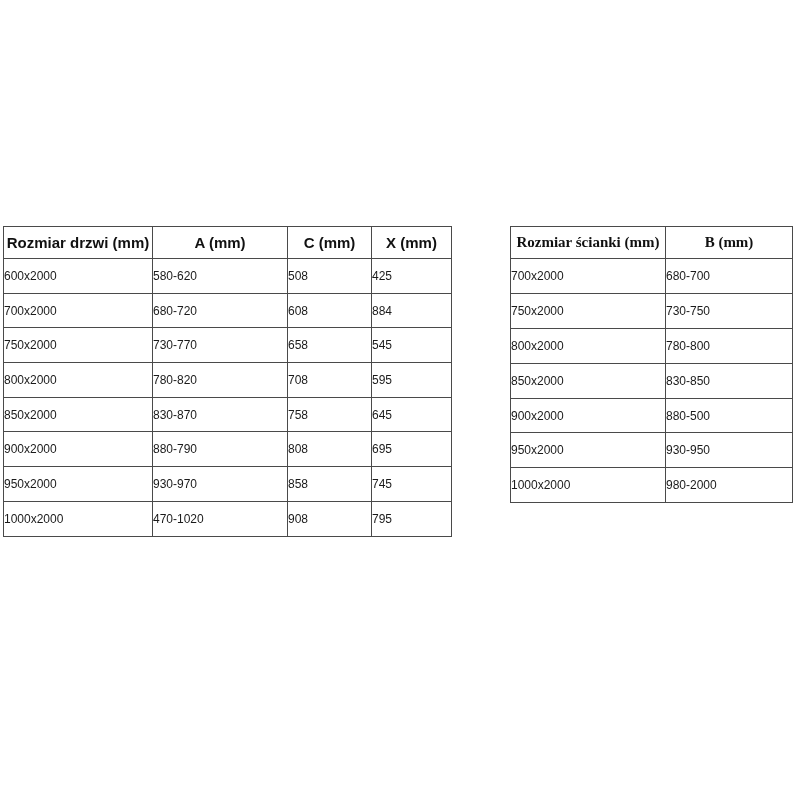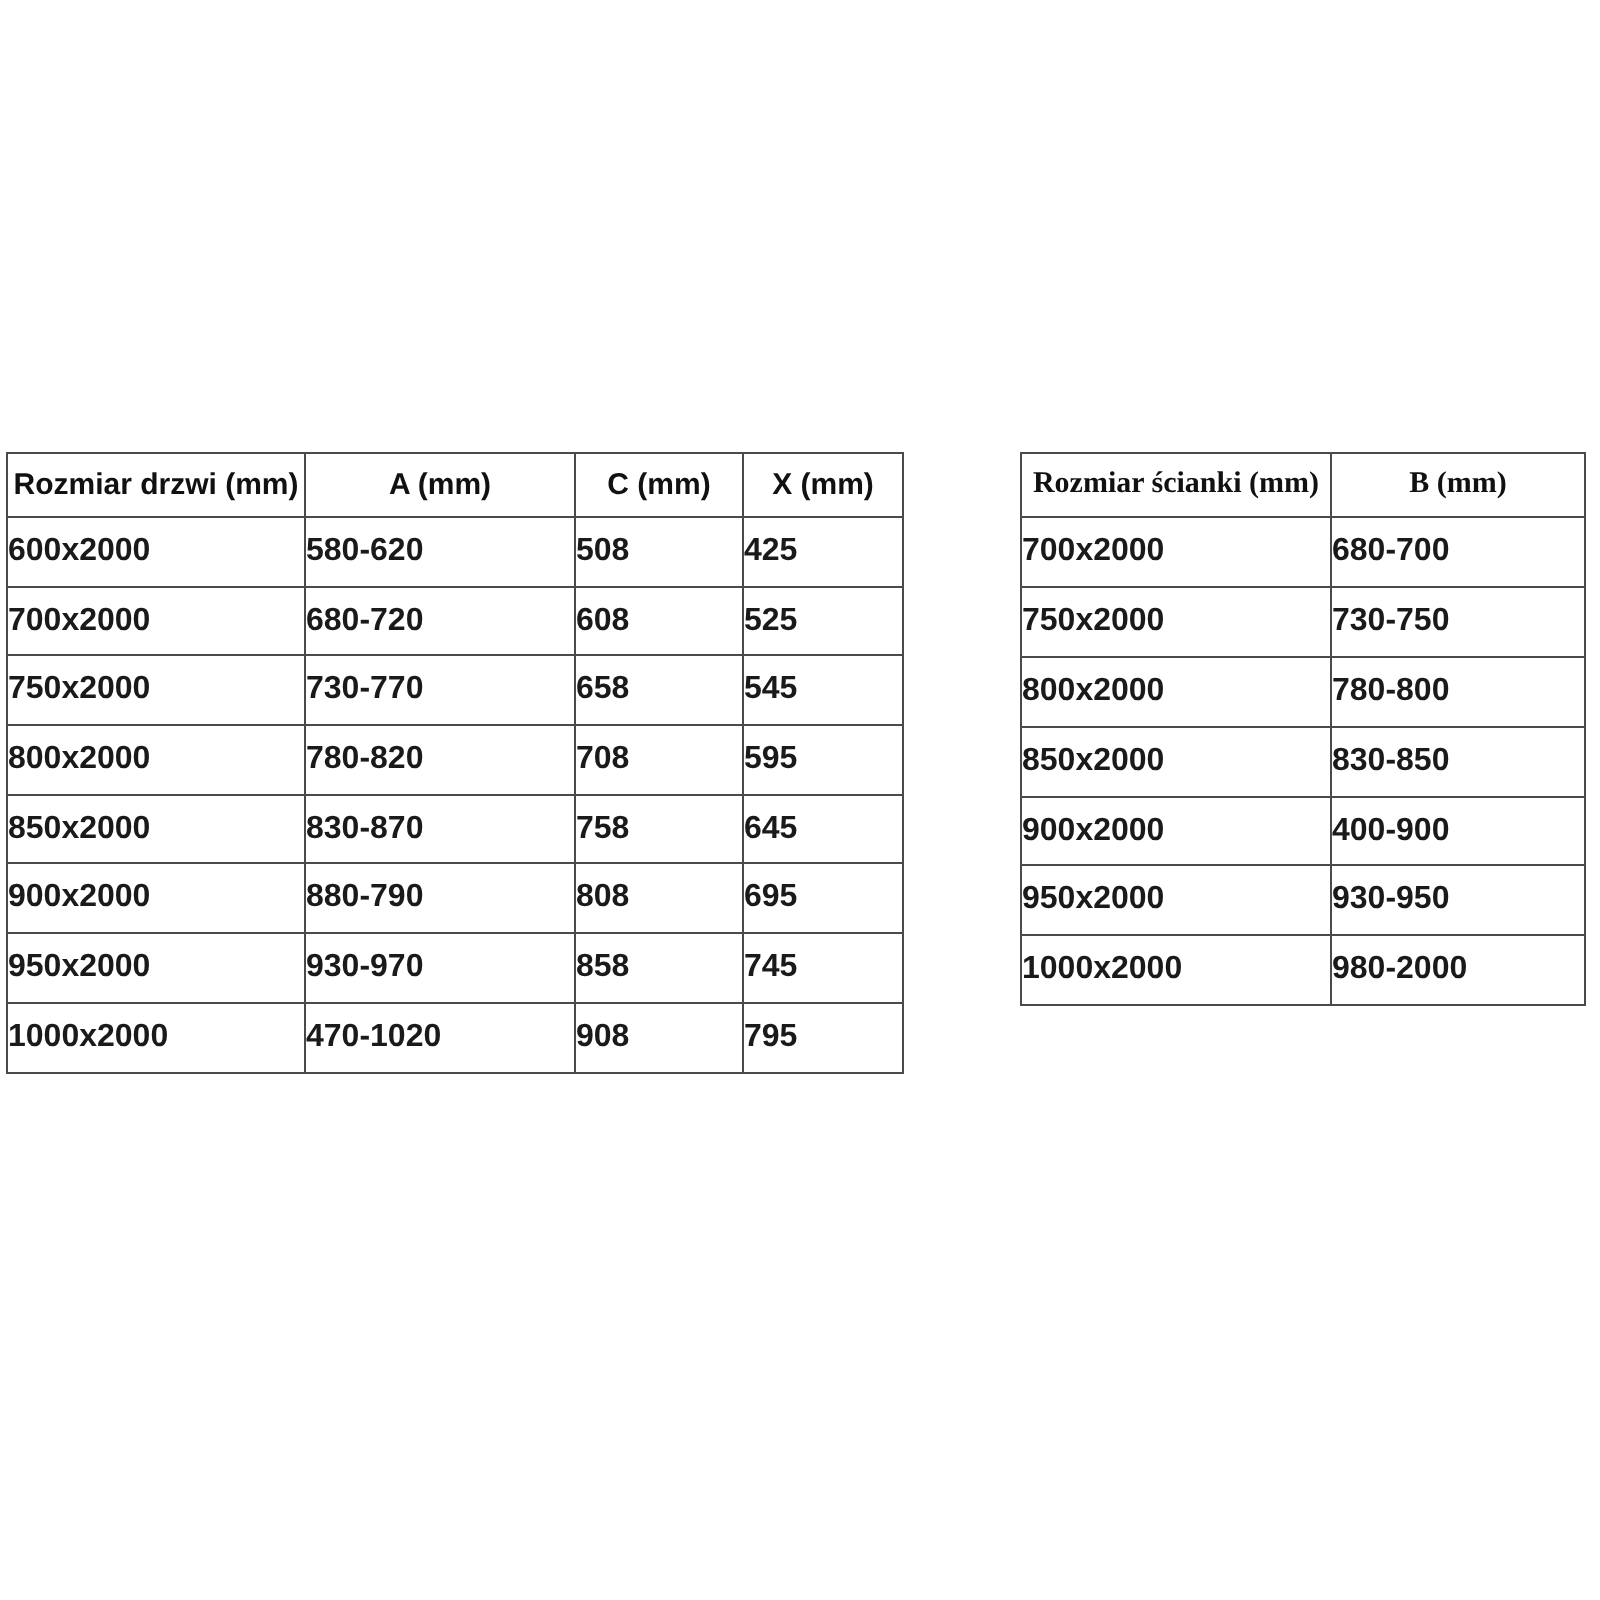--- a/index.html
+++ b/index.html
@@ -28,22 +28,22 @@
     padding: 0;
     overflow: hidden;
     white-space: nowrap;
   }
   table.spec-table th {
     font-weight: bold;
     font-size: 15px;
     color: #111111;
   }
   table.spec-table td {
-    font-weight: bold;
-    font-size: 16px;
+    font-weight: normal;
+    font-size: 12px;
     color: #1a1a1a;
   }
   #door-table {
     left: 3px;
     top: 226px;
     width: 448px;
   }
   #door-table tr.header-row { height: 32px; }
   #door-table tr.data-row   { height: 34.7px; }
   #wall-table {
@@ -76,21 +76,21 @@
     <tr class="data-row">
       <td>600x2000</td>
       <td>580-620</td>
       <td>508</td>
       <td>425</td>
     </tr>
     <tr class="data-row">
       <td>700x2000</td>
       <td>680-720</td>
       <td>608</td>
-      <td>525</td>
+      <td>884</td>
     </tr>
     <tr class="data-row">
       <td>750x2000</td>
       <td>730-770</td>
       <td>658</td>
       <td>545</td>
     </tr>
     <tr class="data-row">
       <td>800x2000</td>
       <td>780-820</td>
@@ -147,21 +147,21 @@
     <tr class="data-row">
       <td>800x2000</td>
       <td>780-800</td>
     </tr>
     <tr class="data-row">
       <td>850x2000</td>
       <td>830-850</td>
     </tr>
     <tr class="data-row">
       <td>900x2000</td>
-      <td>400-900</td>
+      <td>880-500</td>
     </tr>
     <tr class="data-row">
       <td>950x2000</td>
       <td>930-950</td>
     </tr>
     <tr class="data-row">
       <td>1000x2000</td>
       <td>980-2000</td>
     </tr>
   </tbody>

